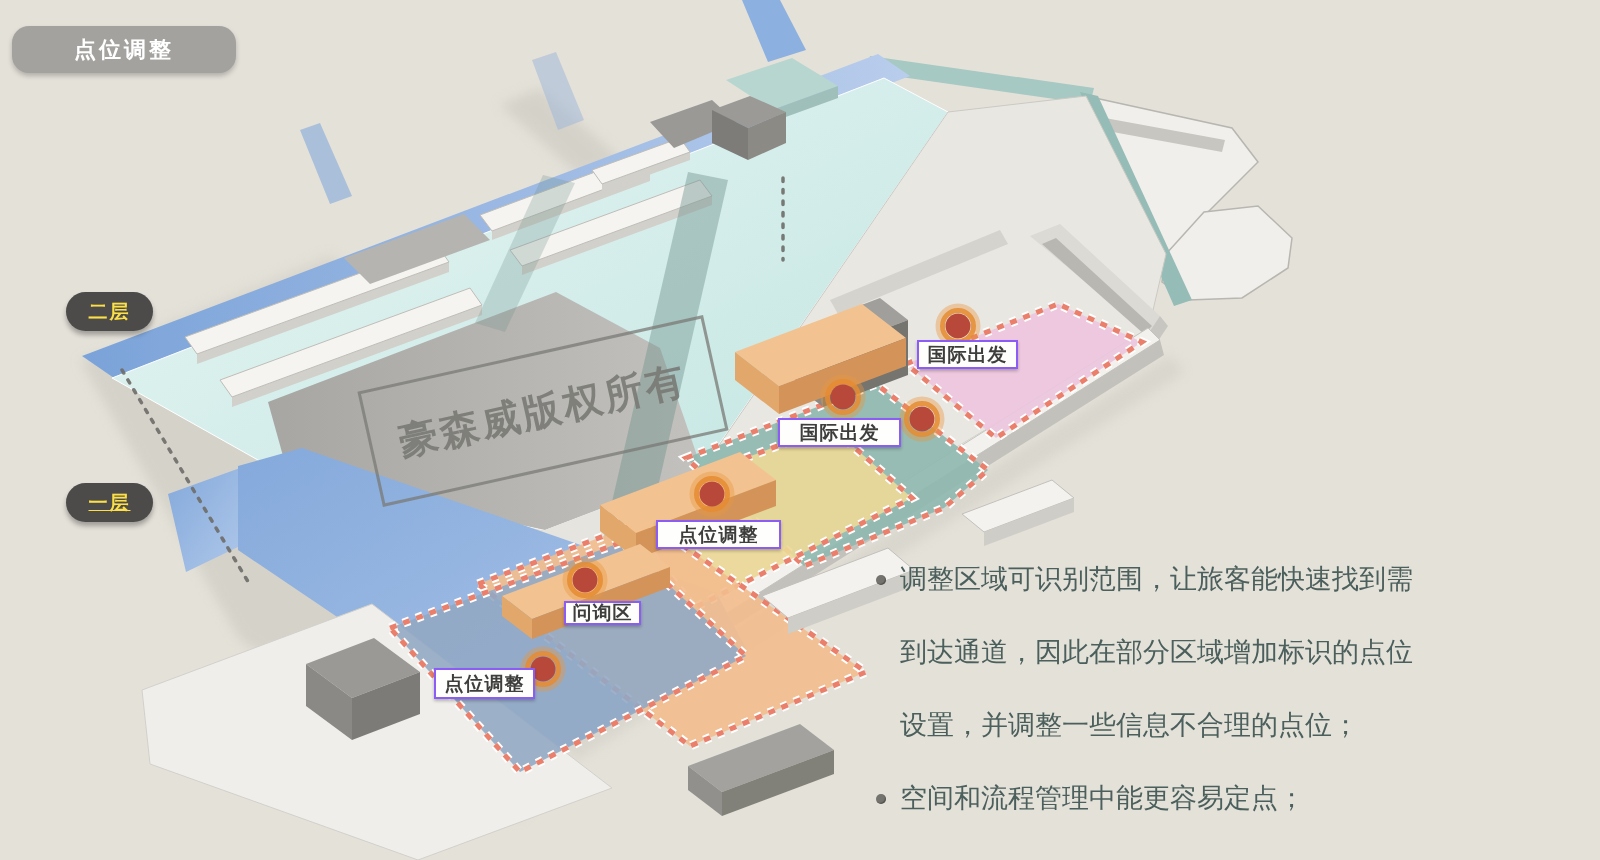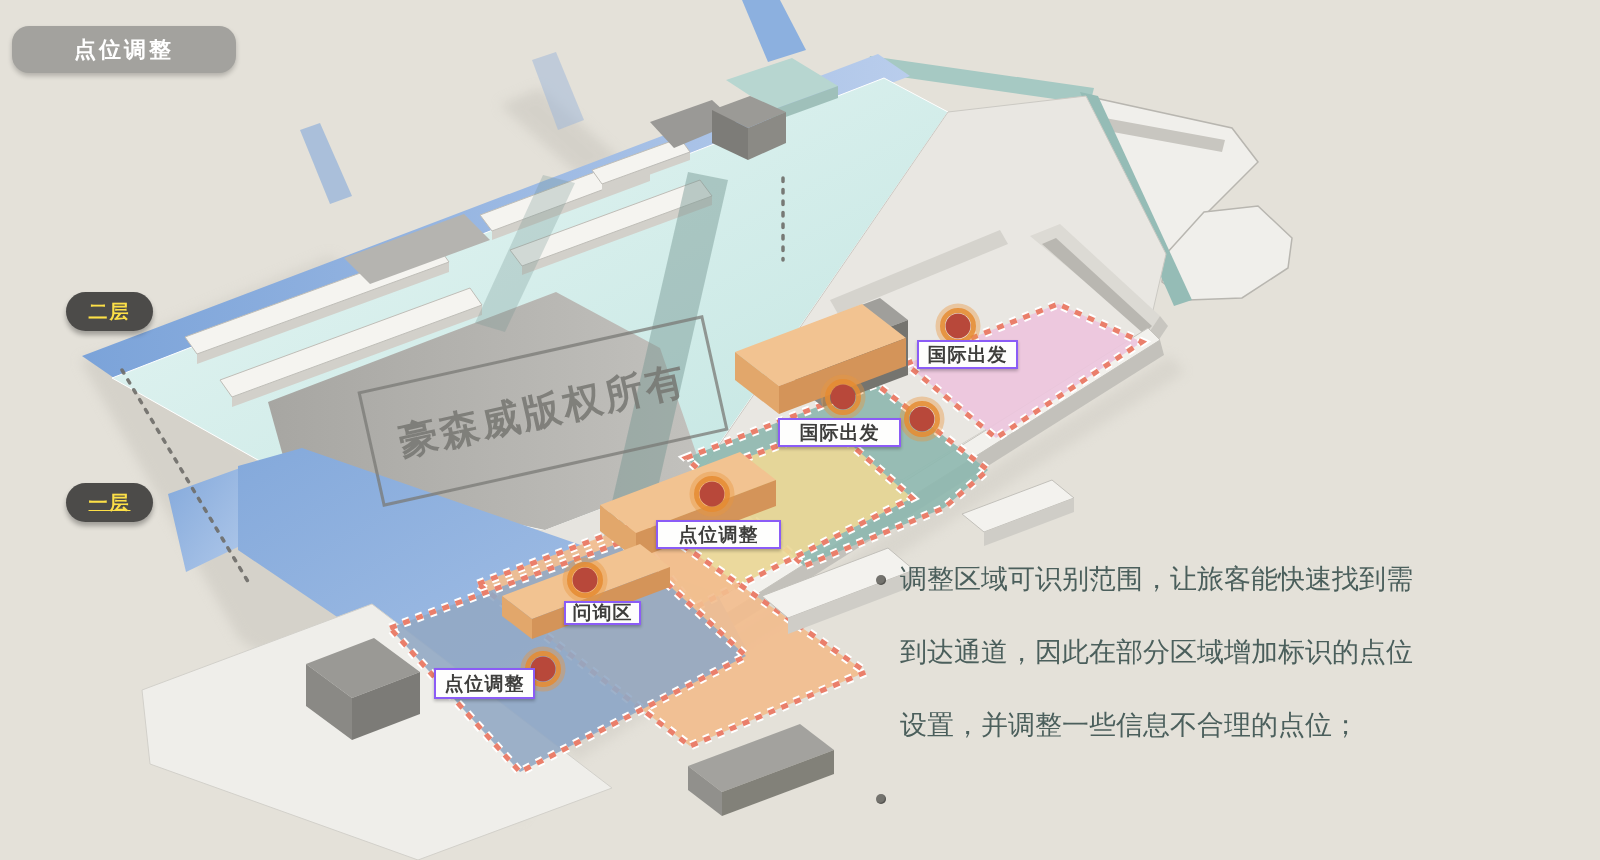--- a/index.html
+++ b/index.html
@@ -305,16 +305,17 @@
     <span>点位调整</span>
   </div>
 
   <div class="notes">
     <div class="note-item">
       <span class="note-bullet"></span>
       <span>调整区域可识别范围，让旅客能快速找到需到达通道，因此在部分区域增加标识的点位设置，并调整一些信息不合理的点位；</span>
     </div>
     <div class="note-item">
       <span class="note-bullet"></span>
+      <span>空间和流程管理中能更容易定点；</span>
     </div>
   </div>
 
 </div>
 
 </body></html>

